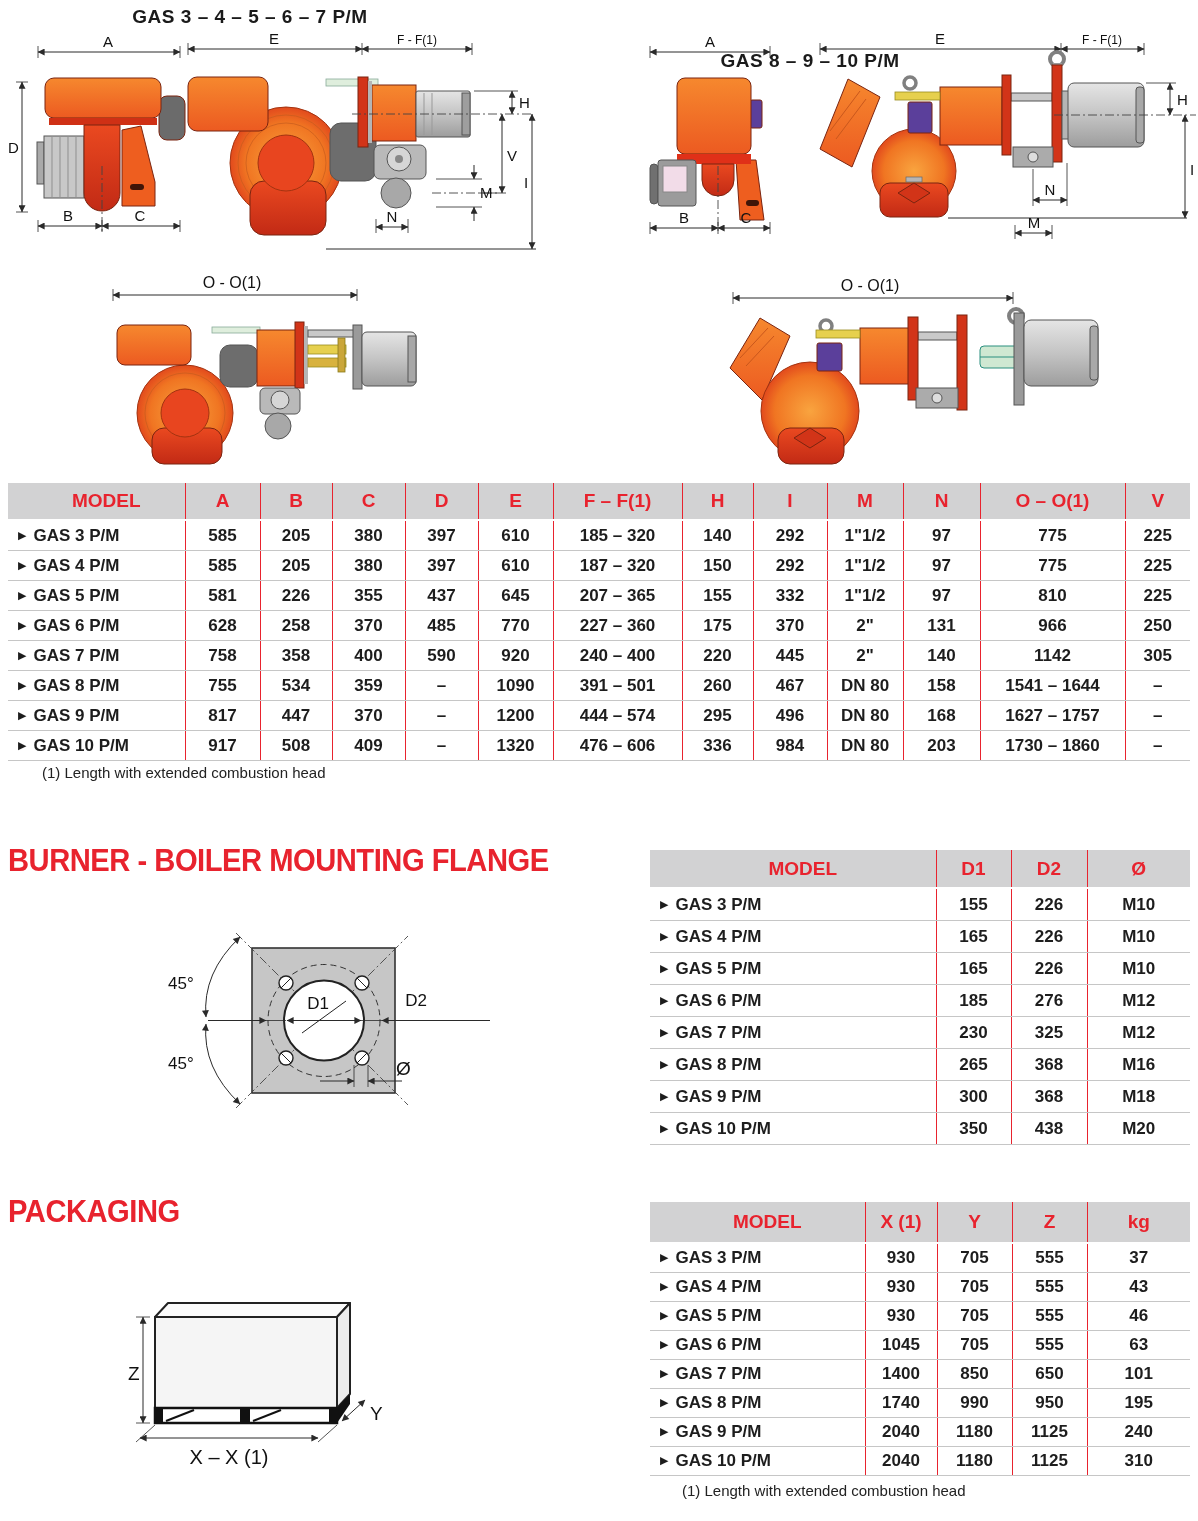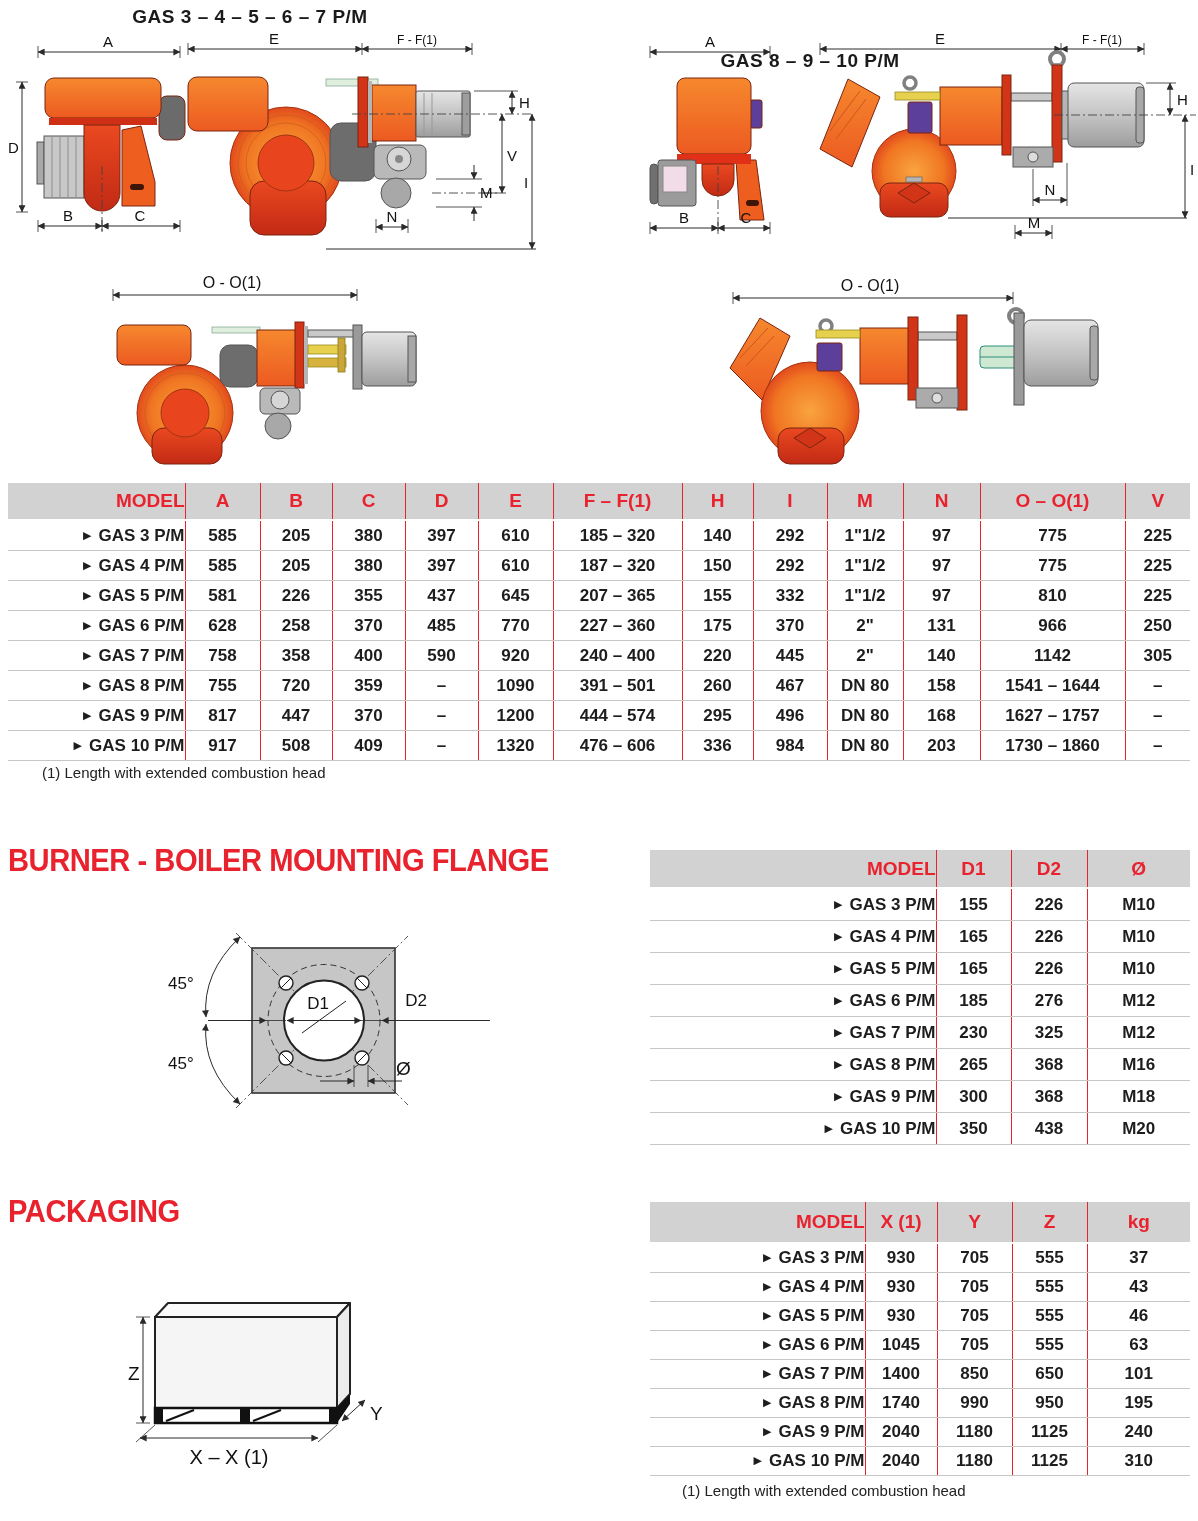--- a/index.html
+++ b/index.html
@@ -7,24 +7,24 @@
         font-family:"Liberation Sans","DejaVu Sans",sans-serif;color:#1d1d1d;}
   .abs{position:absolute;}
   .diag-title{font-size:19px;font-weight:bold;color:#1a1a1a;text-align:center;letter-spacing:.5px;}
   .section-heading{font-size:31px;font-weight:bold;color:#e8232e;letter-spacing:-.5px;
                    transform:scaleX(.94);transform-origin:left center;white-space:nowrap;}
   .footnote{font-size:15px;color:#222;margin-left:32px;}
   table{border-collapse:collapse;table-layout:fixed;width:100%;}
   th,td{padding:0;overflow:hidden;white-space:nowrap;}
   .dimtable th{background:#d2d2d3;color:#e8232e;font-size:19px;font-weight:bold;text-align:center;
                border-left:1px solid #e8232e;border-bottom:2px solid #fff;}
-  .dimtable th.first{text-align:right;padding-left:20px;border-left:none;}
+  .dimtable th.first{text-align:center;padding-left:20px;border-left:none;}
   .dimtable td{border-left:1px solid #e8232e;border-bottom:1px solid #c6c6c6;font-size:17px;
                font-weight:bold;color:#1d1d1d;text-align:center;}
-  .dimtable td.model{border-left:none;text-align:right;padding-left:10px;}
+  .dimtable td.model{border-left:none;text-align:left;padding-left:10px;}
   .maintable th{height:36px;}  .maintable td{height:29px;}
   .flangetable th{height:37px;} .flangetable td{height:31px;}
   .packtable th{height:40px;}  .packtable td{height:28px;}
   .tri{font-size:11px;margin-right:7px;position:relative;top:-2px;}
   
   .dim{stroke:#2a2a2a;stroke-width:1;fill:none;}
   .thin{stroke:#2a2a2a;stroke-width:.8;fill:none;}
   .cdash{stroke:#444;stroke-width:.9;fill:none;stroke-dasharray:9 3 2 3;}
   .bdash{stroke:#333;stroke-width:1;fill:none;stroke-dasharray:6 4;}
   .dimlbl{font-size:15px;fill:#111;font-family:"Liberation Sans","DejaVu Sans",sans-serif;}
@@ -378,21 +378,21 @@
             <td>220</td>
             <td>445</td>
             <td>2"</td>
             <td>140</td>
             <td>1142</td>
             <td>305</td>
           </tr>
           <tr>
             <td class="model"><span class="tri">▶</span>GAS 8 P/M</td>
             <td>755</td>
-            <td>720</td>
+            <td>534</td>
             <td>359</td>
             <td>–</td>
             <td>1090</td>
             <td>391 – 501</td>
             <td>260</td>
             <td>467</td>
             <td>DN 80</td>
             <td>158</td>
             <td>1541 – 1644</td>
             <td>–</td>

